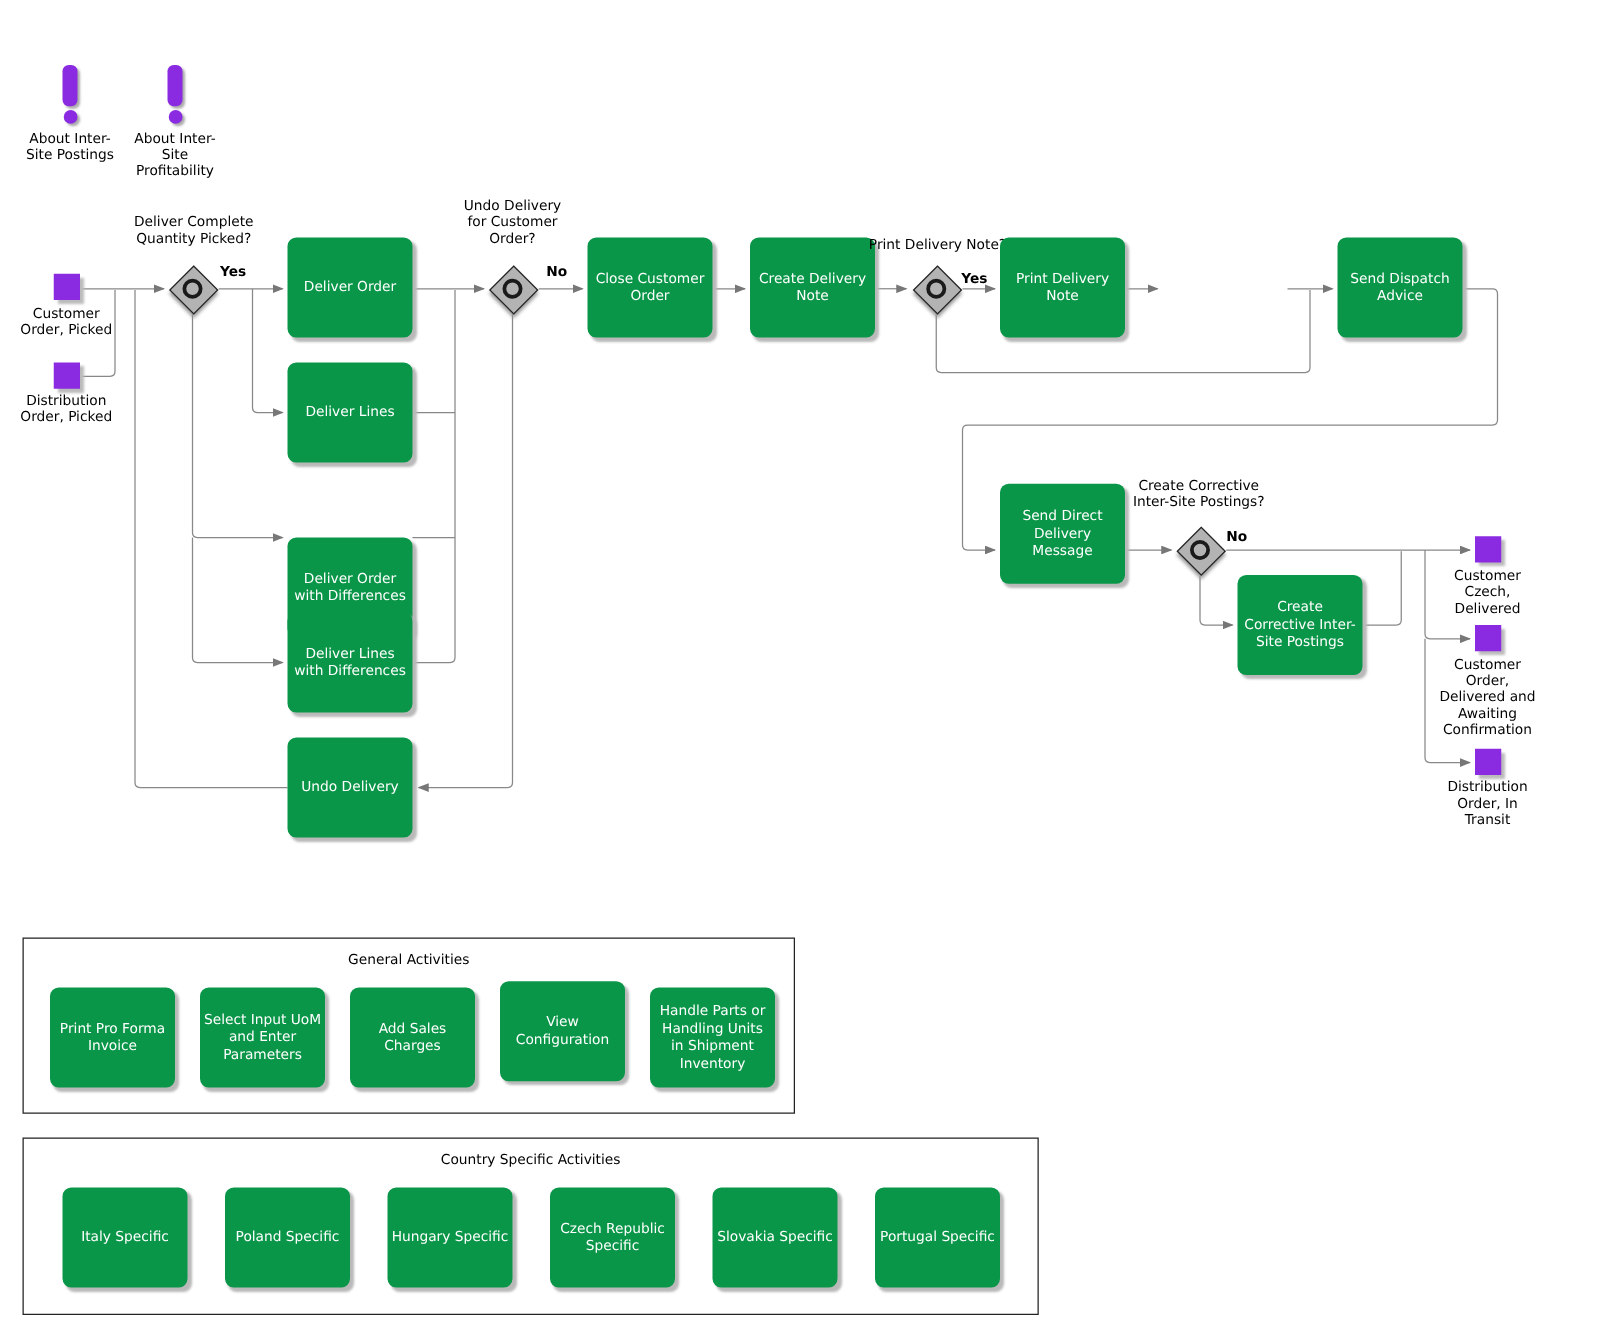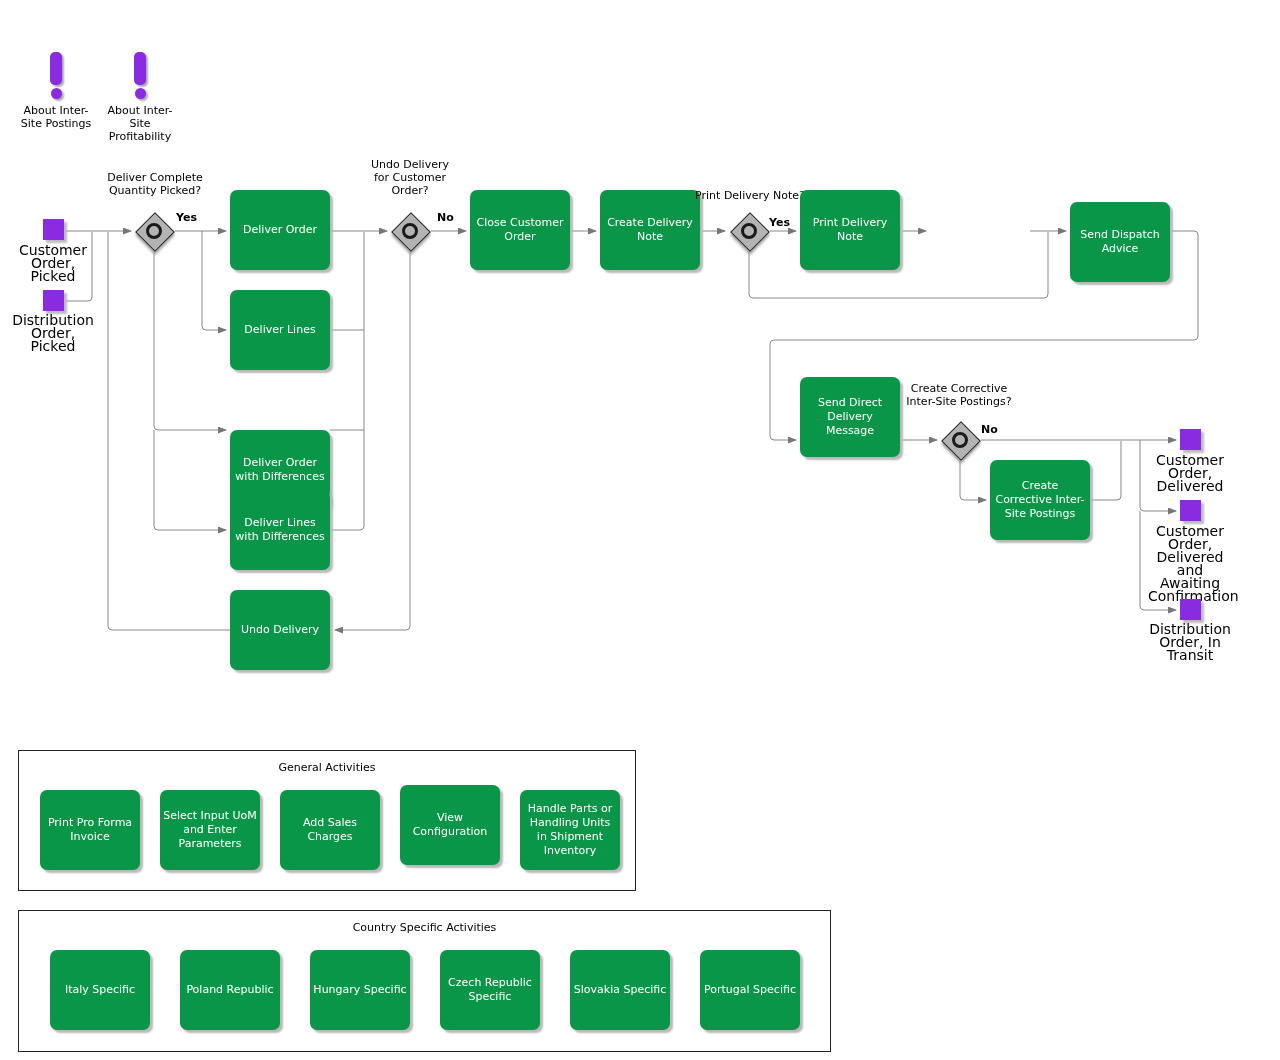--- a/index.html
+++ b/index.html
@@ -21,21 +21,21 @@
   .note .txt{margin-top:5px;font-size:11px;line-height:13px;color:#000;}
   
   .act{
     position:absolute;width:100px;height:80px;background:#0a9648;border-radius:7px;
     color:#fff;font-size:11px;line-height:14px;text-align:center;
     display:flex;align-items:center;justify-content:center;padding:3px;box-sizing:border-box;
     box-shadow:3px 3px 2px #b9b9b9;cursor:pointer;
   }
   
   .sq{position:absolute;width:21px;height:21px;background:#8a2be2;box-shadow:3px 3px 2px #bbb;cursor:pointer;}
-  .evlbl{position:absolute;width:84px;text-align:center;font-size:14px;line-height:13px;color:#000;}
+  .evlbl{position:absolute;width:84px;text-align:center;font-size:11px;line-height:13px;color:#000;}
   
   .decision{position:absolute;width:26px;height:26px;}
   .dshape{position:absolute;left:0;top:0;width:26px;height:26px;background:#b3b3b3;border:1px solid #222;
     transform:rotate(45deg);box-shadow:2px 2px 3px #9a9a9a;}
   .dring{position:absolute;left:50%;top:50%;width:10px;height:10px;margin:-8px 0 0 -8px;border:3px solid #1a1a1a;
     border-radius:50%;background:transparent;}
   .qlbl{position:absolute;text-align:center;font-size:11px;line-height:13px;color:#000;}
   .blbl{position:absolute;font-size:11px;color:#000;font-weight:bold;}
   
   .panel{position:absolute;border:1px solid #222;background:#fff;}
@@ -150,41 +150,41 @@
   <div class="qlbl" style="left:694px;top:189px;width:112px;">Print Delivery Note?</div>
   <div class="decision" style="left:736px;top:218px;">
     <div class="dshape"></div>
     <div class="dring"></div>
   </div>
   <div class="blbl" style="left:769px;top:216px;">Yes</div>
 
   <div class="act" style="left:800px;top:190px;">
       <span>Print Delivery Note</span>
     </div>
-  <div class="act" style="left:1070px;top:190px;margin-top:12px;">
+  <div class="act" style="left:1070px;top:190px;">
       <span>Send Dispatch Advice</span>
     </div>
 
-  <div class="act" style="left:800px;top:377px;">
+  <div class="act" style="left:800px;top:387px;">
       <span>Send Direct Delivery Message</span>
     </div>
 
   <div class="qlbl" style="left:902px;top:382px;width:114px;">Create Corrective Inter-Site Postings?</div>
   <div class="decision" style="left:947px;top:427px;">
     <div class="dshape"></div>
     <div class="dring"></div>
   </div>
   <div class="blbl" style="left:981px;top:423px;">No</div>
 
   <div class="act" style="left:990px;top:460px;">
       <span>Create Corrective Inter-Site Postings</span>
     </div>
 
   <div class="sq" style="left:1180px;top:429px;"></div>
-  <div class="evlbl" style="left:1148px;top:454px;">Customer Order, Delivered</div>
+  <div class="evlbl" style="left:1148px;top:454px;">Customer Czech, Delivered</div>
   <div class="sq" style="left:1180px;top:500px;"></div>
   <div class="evlbl" style="left:1148px;top:525px;">Customer Order, Delivered and Awaiting Confirmation</div>
   <div class="sq" style="left:1180px;top:599px;"></div>
   <div class="evlbl" style="left:1148px;top:623px;">Distribution Order, In Transit</div>
 
   <div class="panel" style="left:18px;top:750px;width:616px;height:139px;">
     <div class="ptitle">General Activities</div>
   </div>
   <div class="act" style="left:40px;top:790px;">
       <span>Print Pro Forma Invoice</span>
@@ -202,21 +202,21 @@
       <span>Handle Parts or Handling Units in Shipment Inventory</span>
     </div>
 
   <div class="panel" style="left:18px;top:910px;width:811px;height:140px;">
     <div class="ptitle">Country Specific Activities</div>
   </div>
   <div class="act" style="left:50px;top:950px;">
       <span>Italy Specific</span>
     </div>
   <div class="act" style="left:180px;top:950px;">
-      <span>Poland Republic</span>
+      <span>Poland Specific</span>
     </div>
   <div class="act" style="left:310px;top:950px;">
       <span>Hungary Specific</span>
     </div>
   <div class="act" style="left:440px;top:950px;">
       <span>Czech Republic Specific</span>
     </div>
   <div class="act" style="left:570px;top:950px;">
       <span>Slovakia Specific</span>
     </div>

